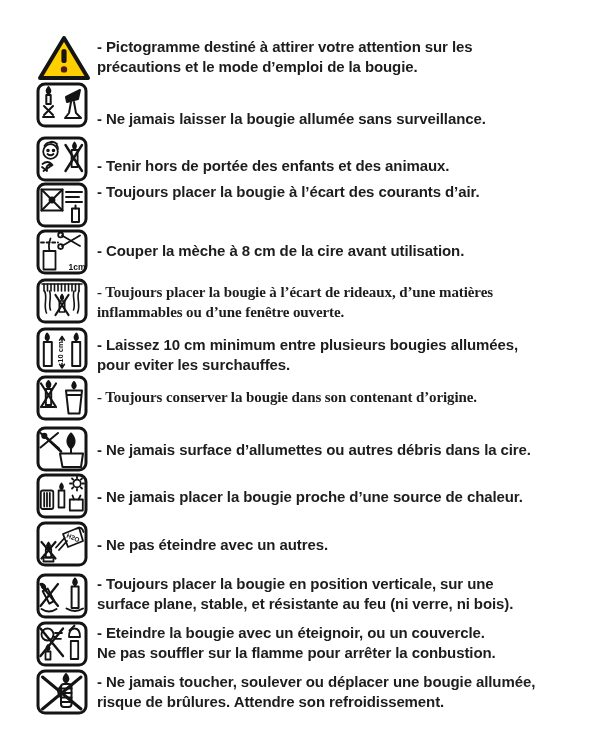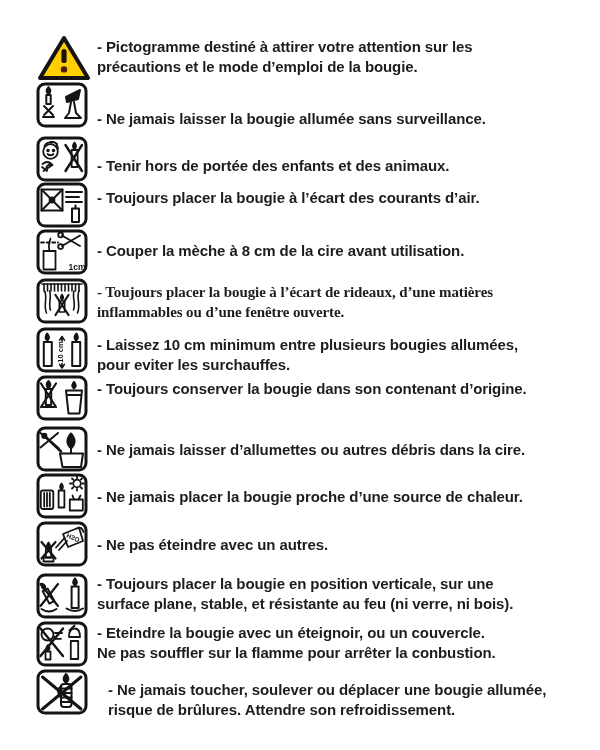--- a/index.html
+++ b/index.html
@@ -22,31 +22,31 @@
     white-space: pre-line;
   }
   svg text {
     font-family: "Liberation Sans", sans-serif;
     font-weight: 700;
     fill: #141414;
   }
   .r0  { top: 34px; }  .r0 .row-text  { top: 3px; }
   .r1  { top: 82px; }  .r1 .row-text  { top: 27px; }
   .r2  { top: 136px; } .r2 .row-text  { top: 8px; margin-top: 12px; }
-  .r3  { top: 182px; } .r3 .row-text  { top: 6px; }
+  .r3  { top: 182px; } .r3 .row-text  { top: 0; }
   .r4  { top: 229px; } .r4 .row-text  { top: 12px; }
   .r5  { top: 278px; } .r5 .row-text  { top: 4px; font-family: Liberation Serif, serif; }
   .r6  { top: 327px; } .r6 .row-text  { top: 8px; }
-  .r7  { top: 375px; } .r7 .row-text  { top: 4px; }
+  .r7  { top: 375px; } .r7 .row-text  { top: 12px; font-family: Liberation Serif, serif; }
   .r8  { top: 426px; } .r8 .row-text  { top: 14px; }
   .r9  { top: 473px; } .r9 .row-text  { top: 14px; }
   .r10 { top: 521px; } .r10 .row-text { top: 14px; }
   .r11 { top: 573px; } .r11 .row-text { top: 1px; }
   .r12 { top: 621px; } .r12 .row-text { top: 2px; }
-  .r13 { top: 669px; } .r13 .row-text { top: 11px; margin-left: 11px; }
+  .r13 { top: 669px; } .r13 .row-text { top: 3px; }
 </style>
 </head>
 <body>
 
 <div class="sheet">
 
   <div class="row r0">
     <div class="icon-box">
       <svg width="56" height="48" viewBox="0 0 56 48">
         <path d="M28 4 L52 44 H4 Z" fill="#ffcf00" stroke="#141414" stroke-width="4" stroke-linejoin="round"></path>
@@ -193,21 +193,21 @@
         <g stroke="#141414" stroke-width="2" fill="none" stroke-linecap="round" stroke-linejoin="round">
           <path d="M35 7.5 C39.4 12.6 40.2 17.6 35 22.5 C29.8 17.6 30.6 12.6 35 7.5 Z" fill="#141414"></path>
           <path d="M35 22.5 V27"></path>
           <path d="M24 27.5 H47 L45 41 H26.5 Z"></path>
           <path d="M8 9.5 L25 25.5" stroke-width="2.6"></path>
           <circle cx="8.3" cy="9.8" r="2.1" fill="#141414"></circle>
           <path d="M4.5 21.5 L22 7 M4.5 7 L23 22.5" stroke-width="2"></path>
         </g>
       </svg>
     </div>
-    <div class="row-text">- Ne jamais laisser d’allumettes ou autres débris dans la cire.</div>
+    <div class="row-text">- Ne jamais surface d’allumettes ou autres débris dans la cire.</div>
   </div>
 
   <div class="row r9">
     <div class="icon-box">
       <svg width="52" height="46" viewBox="0 0 52 46">
         <rect x="2" y="2" width="48" height="42" rx="7" fill="#fff" stroke="#141414" stroke-width="3"></rect>
         <g stroke="#141414" stroke-width="1.8" fill="none" stroke-linecap="round" stroke-linejoin="round">
           <rect x="4.8" y="17.5" width="12.5" height="18.5" rx="2"></rect>
           <path d="M8.2 20 V33.5 M11 20 V33.5 M13.8 20 V33.5"></path>
           <path d="M25.5 10.5 C27.4 12.9 27.7 14.7 25.5 16.6 C23.3 14.7 23.6 12.9 25.5 10.5 Z" fill="#141414"></path>

